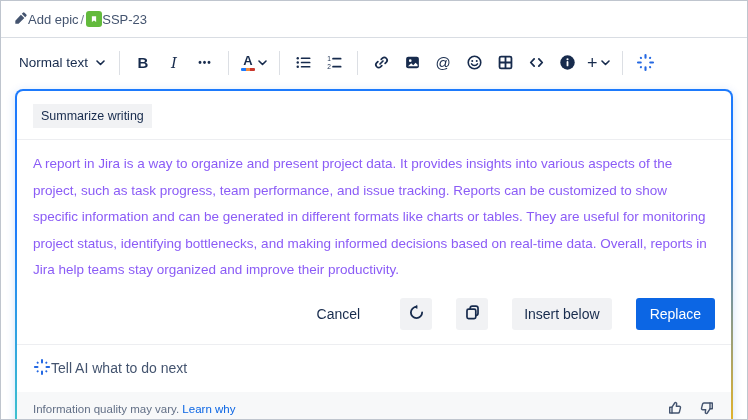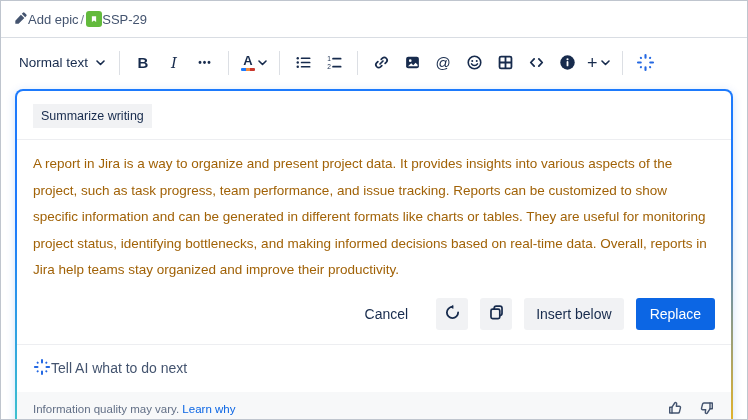--- a/index.html
+++ b/index.html
@@ -71,26 +71,26 @@
     height:100%; display:flex; flex-direction:column;
   }
   .chip-row { padding:13px 16px 11px; }
   .chip {
     display:inline-block; background:#F1F2F4; border-radius:0;
     padding:5px 8px; font-size:12.5px; color:#172B4D;
   }
   .divider { height:1px; background:#EDEEF1; flex:0 0 1px; }
   .result {
     padding:11px 16px 6px;
-    font-size:13.5px; line-height:26.5px; color:#a16207;
+    font-size:13.5px; line-height:26.5px; color:#8b5cf6;
     flex:1;
   }
   .actions {
     display:flex; align-items:center; justify-content:flex-end;
-    gap:12px; padding:8px 16px 14px;
+    gap:24px; padding:8px 16px 14px;
   }
   .btn {
     height:32px; border:none; border-radius:3px;
     font-family:"Liberation Sans", sans-serif;
     font-size:14px; font-weight:500; cursor:pointer;
     display:inline-flex; align-items:center; justify-content:center;
   }
   .btn-subtle { background:transparent; color:#172B4D; padding:0 10px; margin-right:6px; }
   .btn-icon { width:32px; background:#F1F2F4; color:#172B4D; }
   .btn-neutral { background:#F1F2F4; color:#172B4D; padding:0 12px; }
@@ -121,21 +121,21 @@
         <path d="M10.2 1.9a1.3 1.3 0 0 1 1.84 0l2.06 2.06a1.3 1.3 0 0 1 0 1.84l-1.3 1.3-3.9-3.9 1.3-1.3zM7.9 4.2l3.9 3.9-6.6 6.6H1.5v-3.7l6.4-6.8z"></path>
       </svg>
     </span>
     <span>Add epic</span>
     <span class="crumb-sep">/</span>
     <span class="story-icon">
       <svg width="10" height="10" viewBox="0 0 16 16" fill="#fff">
         <path d="M4.6 3.4h6.8v9.4l-3.4-2.5-3.4 2.5z"></path>
       </svg>
     </span>
-    <span>SSP-29</span>
+    <span>SSP-23</span>
   </div>
 
   <div class="toolbar">
     <button class="tb-btn tb-text">
       <span>Normal text</span>
       <span>
         <svg width="9" height="6" viewBox="0 0 9 6" fill="none">
             <path d="M1 1l3.5 3.5L8 1" stroke="#172B4D" stroke-width="1.6" stroke-linecap="round" stroke-linejoin="round"></path>
           </svg>
       </span>

